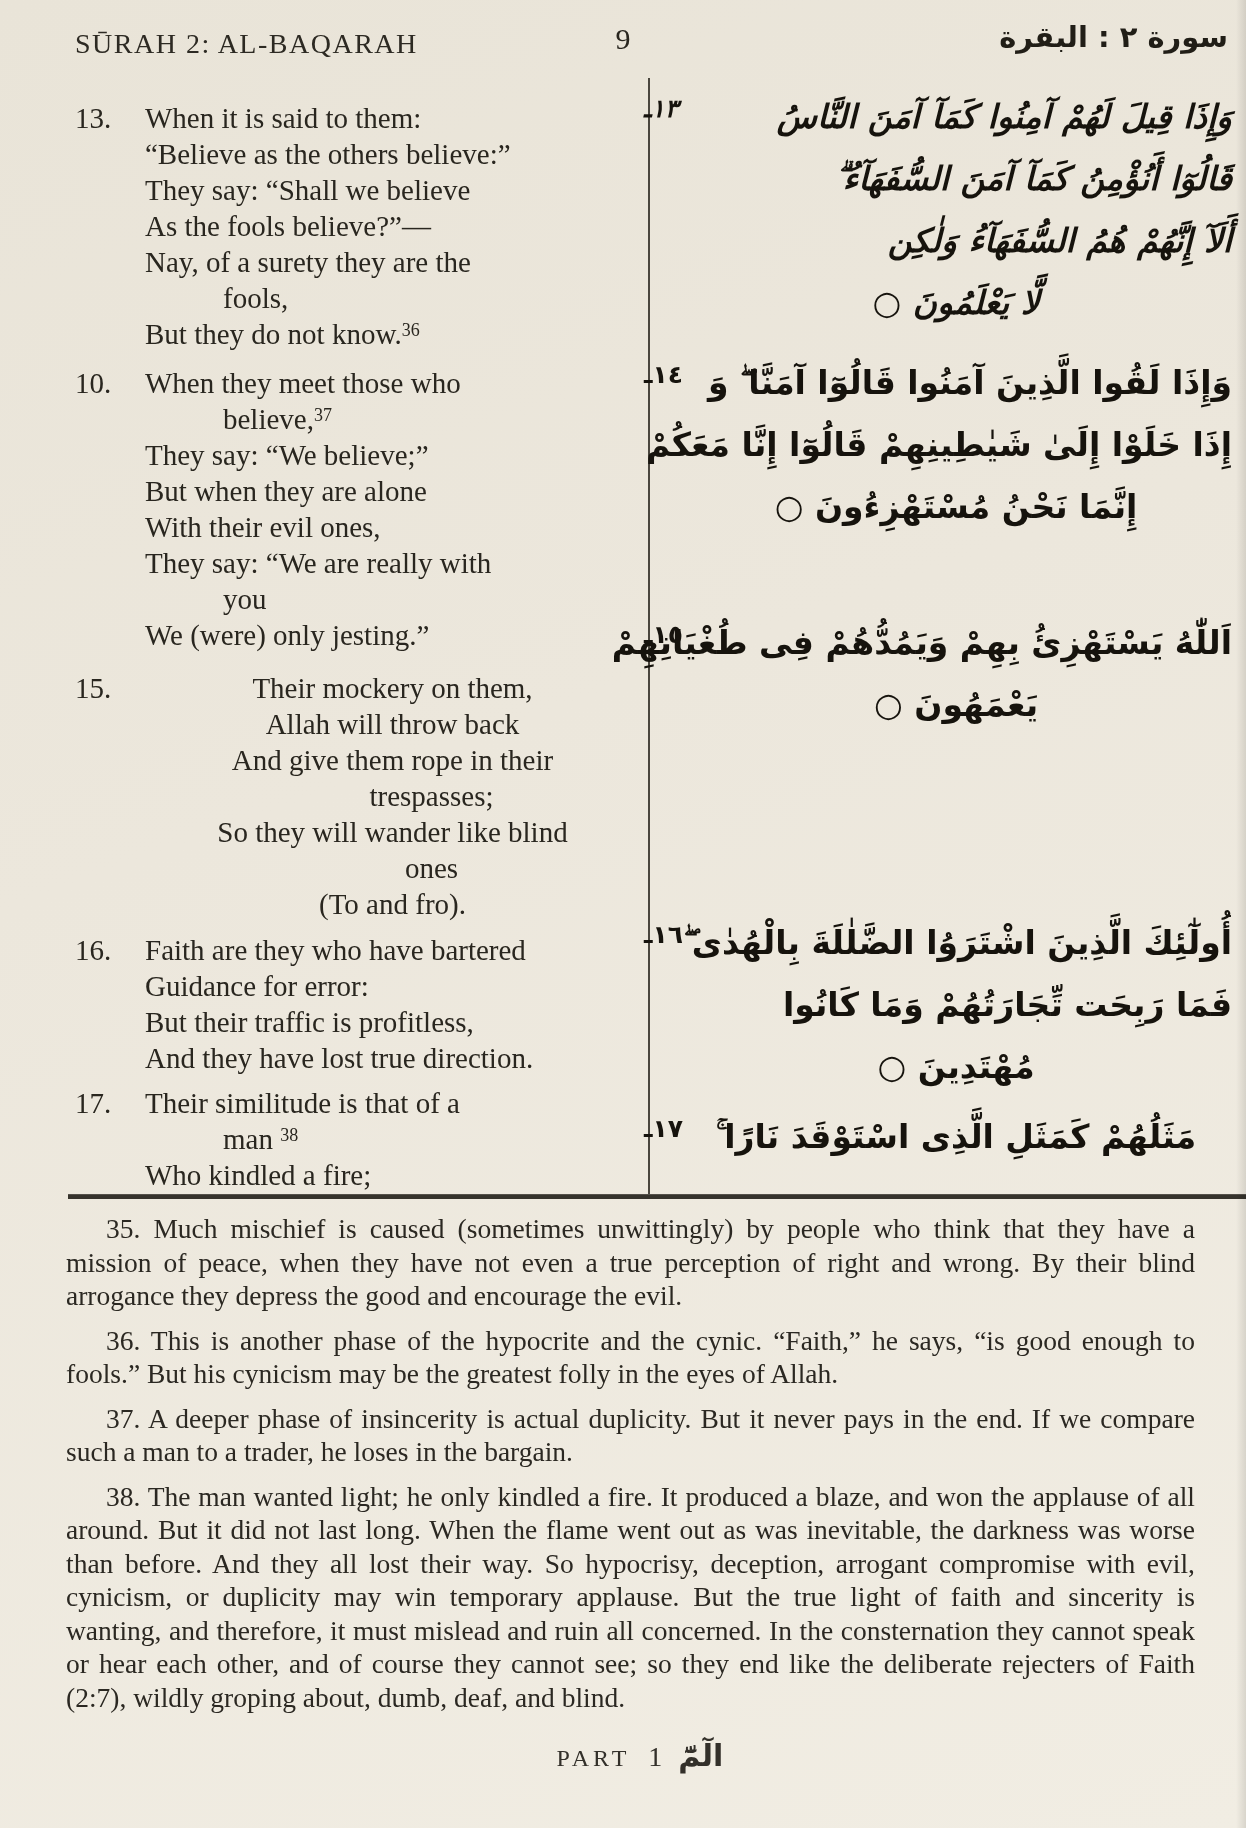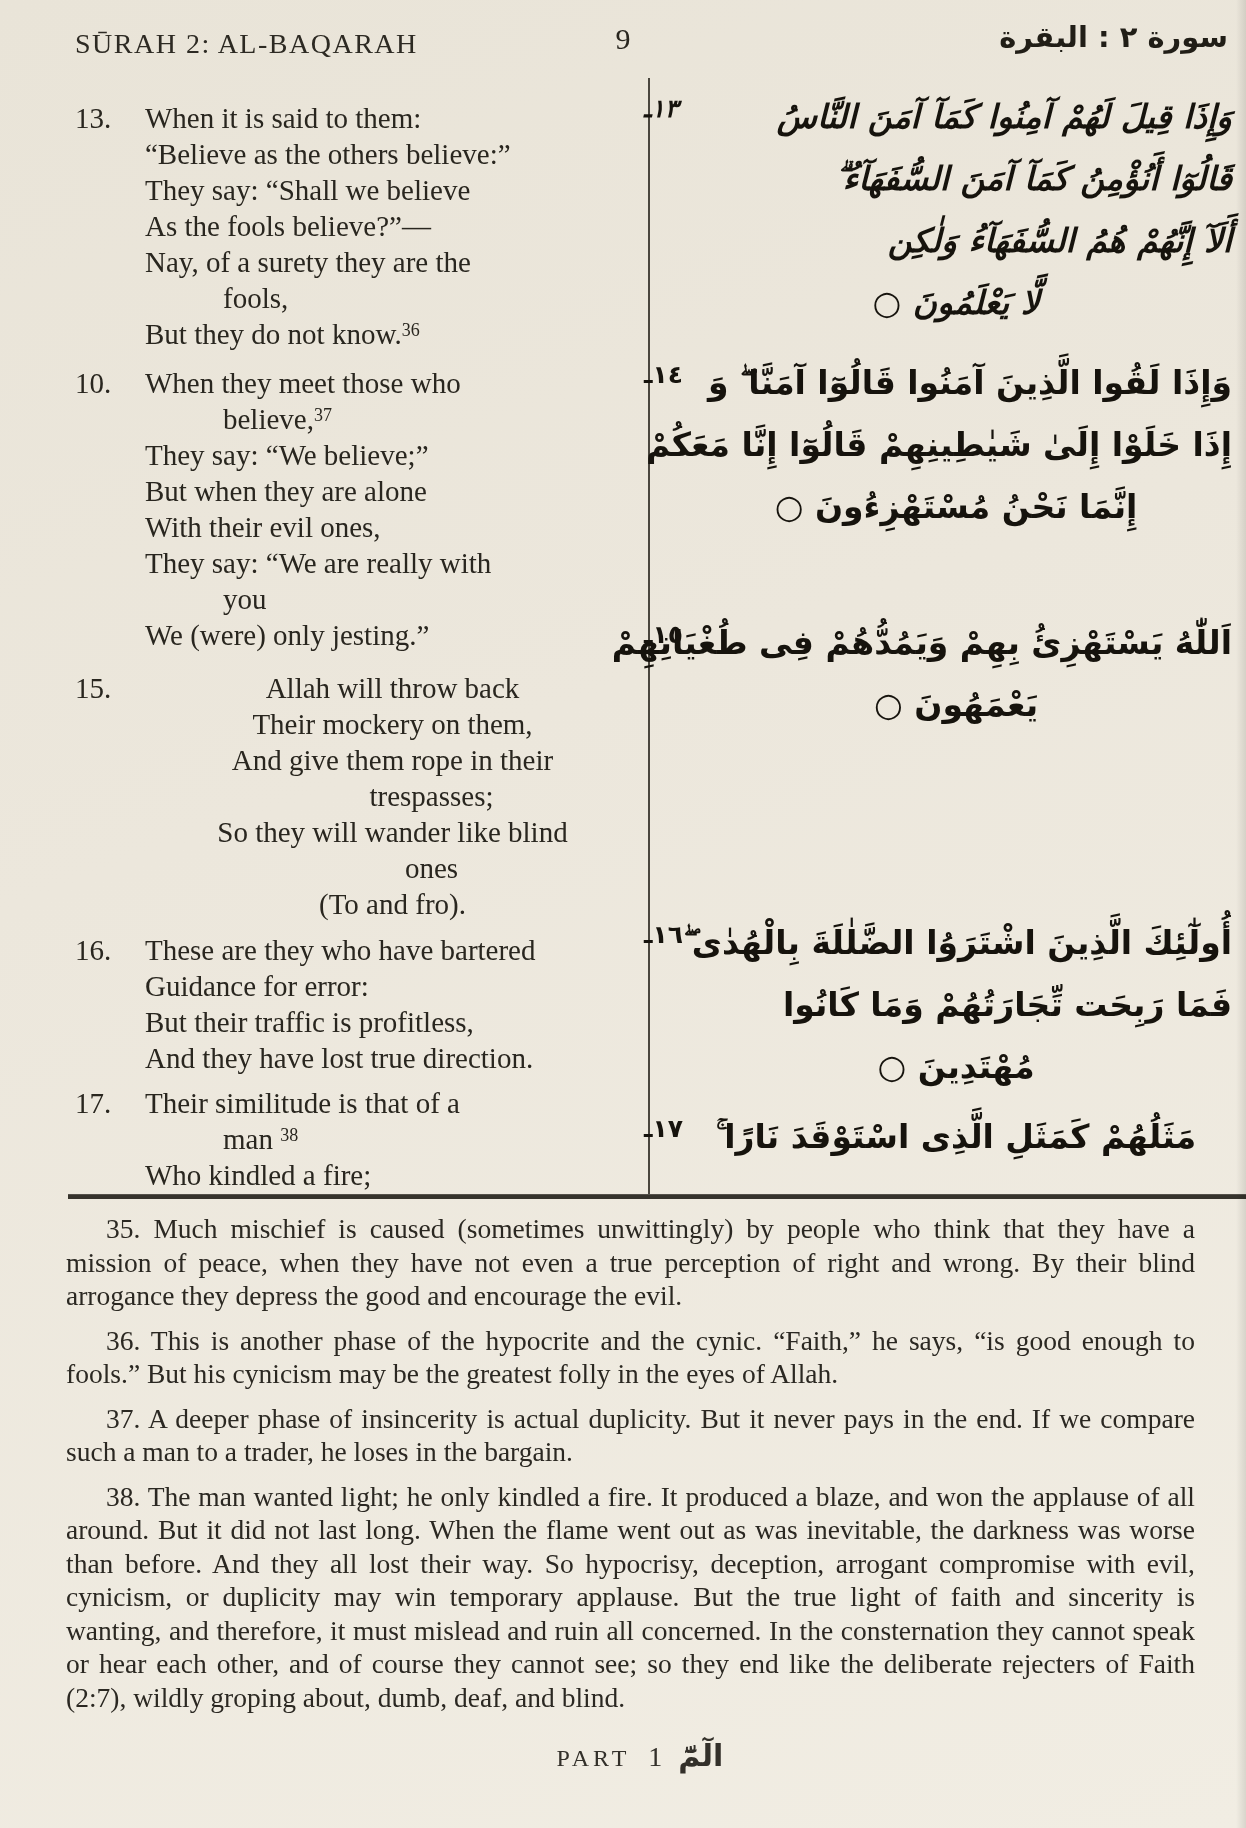--- a/index.html
+++ b/index.html
@@ -93,31 +93,31 @@
         <div class="eline ind">believe,<sup>37</sup></div>
         <div class="eline">They say: “We believe;”</div>
         <div class="eline">But when they are alone</div>
         <div class="eline">With their evil ones,</div>
         <div class="eline">They say: “We are really with</div>
         <div class="eline ind">you</div>
         <div class="eline">We (were) only jesting.”</div>
       </div>
       <div class="ev" style="top: 670px; text-align: center;">
         <span class="evnum">15.</span>
+        <div class="eline">Their mockery on them,</div>
         <div class="eline">Allah will throw back</div>
-        <div class="eline">Their mockery on them,</div>
         <div class="eline">And give them rope in their</div>
         <div class="eline ind">trespasses;</div>
         <div class="eline">So they will wander like blind</div>
         <div class="eline ind">ones</div>
         <div class="eline">(To and fro).</div>
       </div>
       <div class="ev" style="top: 932px;">
         <span class="evnum">16.</span>
-        <div class="eline">These are they who have bartered</div>
+        <div class="eline">Faith are they who have bartered</div>
         <div class="eline">Guidance for error:</div>
         <div class="eline">But their traffic is profitless,</div>
         <div class="eline">And they have lost true direction.</div>
       </div>
       <div class="ev" style="top: 1085px;">
         <span class="evnum">17.</span>
         <div class="eline">Their similitude is that of a</div>
         <div class="eline ind">man <sup>38</sup></div>
         <div class="eline">Who kindled a fire;</div>
       </div>

